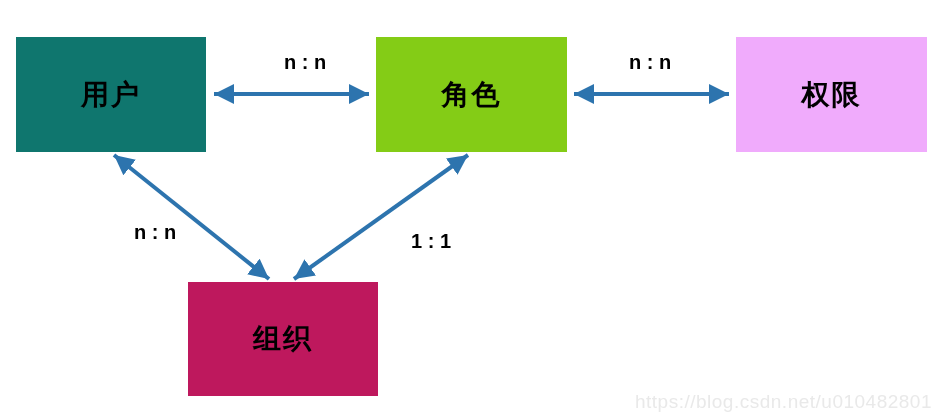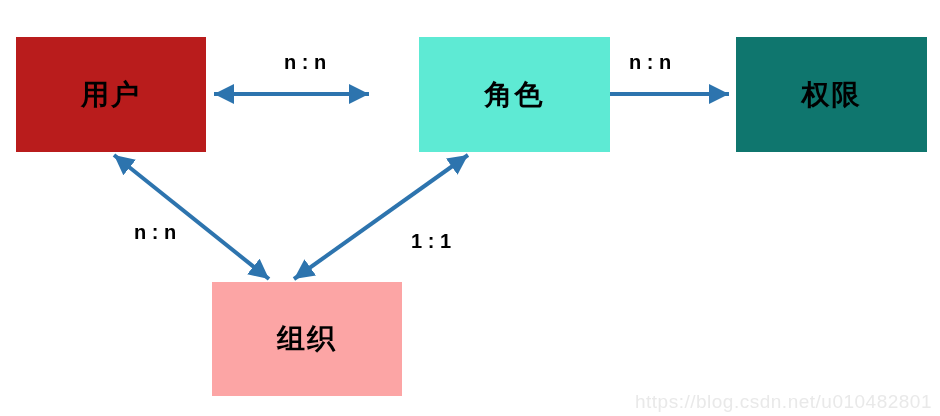--- a/index.html
+++ b/index.html
@@ -68,33 +68,33 @@
       <marker id="ah" viewBox="0 0 10 10" refX="10" refY="5" markerWidth="5" markerHeight="5" orient="auto-start-reverse">
         <path d="M 0 0 L 10 5 L 0 10 z" fill="#2d74ae"></path>
       </marker>
     </defs>
     <line x1="214" y1="94" x2="369" y2="94" stroke-width="4" marker-start="url(#ah)" marker-end="url(#ah)" stroke="#2d74ae"></line>
     <line x1="574" y1="94" x2="729" y2="94" stroke-width="4" marker-start="url(#ah)" marker-end="url(#ah)" stroke="#2d74ae"></line>
     <line x1="114" y1="155" x2="269" y2="279" stroke-width="4" marker-start="url(#ah)" marker-end="url(#ah)" stroke="#2d74ae"></line>
     <line x1="468" y1="155" x2="294" y2="279" stroke-width="4" marker-start="url(#ah)" marker-end="url(#ah)" stroke="#2d74ae"></line>
   </svg>
 
-  <div class="node node-user" style="background: #b91c1c;">
+  <div class="node node-user" style="background: #0f766e;">
     <span>用户</span>
   </div>
 
-  <div class="node node-role" style="background: #5eead4; margin-left: 43px;">
+  <div class="node node-role" style="background: #84cc16;">
     <span>角色</span>
   </div>
 
-  <div class="node node-permission" style="background: #0f766e;">
+  <div class="node node-permission" style="background: #f0abfc;">
     <span>权限</span>
   </div>
 
-  <div class="node node-organization" style="background: #fca5a5; margin-left: 24px;">
+  <div class="node node-organization" style="background: #be185d;">
     <span>组织</span>
   </div>
 
   <div class="edge-label edge-label-1">n : n</div>
   <div class="edge-label edge-label-2">n : n</div>
   <div class="edge-label edge-label-3">n : n</div>
   <div class="edge-label edge-label-4">1 : 1</div>
 
   <div class="watermark">https://blog.csdn.net/u010482801</div>
 

